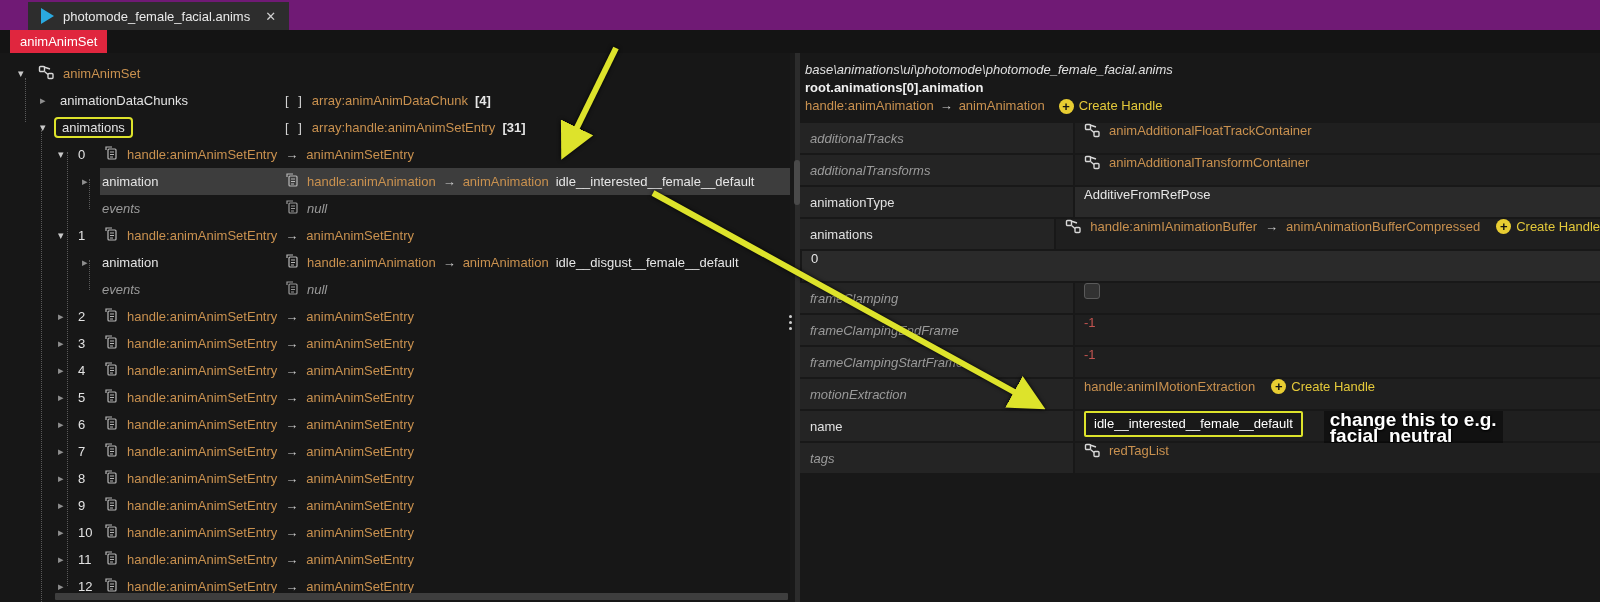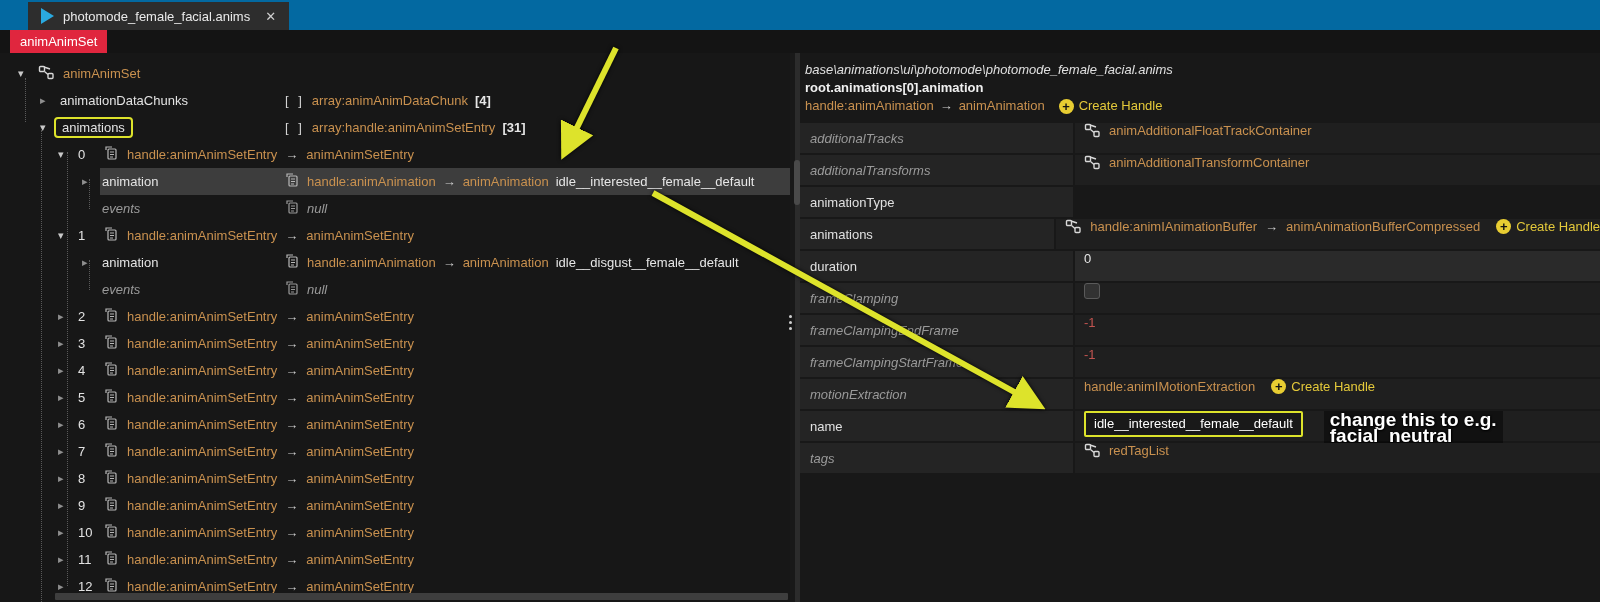--- a/index.html
+++ b/index.html
@@ -6,21 +6,21 @@
     --bg:#141414; --panel:#181818; --cell-name:#242424; --cell-val:#1f1f1f; --cell-edit:#2a2a2a;
     --orange:#c9914f; --yellow:#dde32b; --gold:#e4c93a; --red-badge:#e0263e; --red-val:#c25450;
     --txt:#dcdcdc; --dim:#9a9a9a; --sel:#3d3d3d; --play:#2aa9e0;
   }
   *{box-sizing:border-box; margin:0; padding:0;}
   html,body{width:1600px; height:602px; overflow:hidden; background:var(--bg);
     font-family:"Liberation Sans", sans-serif; font-size:13px; color:var(--txt);}
   .stage{position:relative; width:1600px; height:602px; overflow:hidden; background:var(--bg);}
 
   
-  .tabstrip{position:absolute; left:0; top:0; width:1600px; height:30px; background:#0369a1;}
+  .tabstrip{position:absolute; left:0; top:0; width:1600px; height:30px; background:#701a75;}
   .tab{position:absolute; left:28px; top:2px; height:28px; background:#2d2d2d;
     display:flex; align-items:center; gap:9px; padding:0 13px;}
   .play{width:0; height:0; border-left:13px solid var(--play); border-top:8px solid transparent; border-bottom:8px solid transparent;}
   .tab-title{color:#eaeaea;}
   .tab-close{color:#cfcfcf; font-size:13px; margin-left:6px; cursor:pointer;}
   .badge{position:absolute; left:10px; top:30px; height:23px; background:var(--red-badge); color:#fff;
     display:flex; align-items:center; padding:0 10px;}
 
   
   .left{position:absolute; left:0; top:53px; width:790px; bottom:0; background:#171717; overflow:hidden;}
@@ -404,20 +404,23 @@
                 <rect x="1.5" y="1.5" width="5" height="5" rx="1"></rect>
                 <rect x="10" y="8.5" width="5" height="5" rx="1"></rect>
                 <path d="M6.5 6.5 L10 9.5 M6 2 L12 4"></path>
               </svg></span>
           <span class="otext">animAdditionalTransformContainer</span>
         </div>
       </div>
 
       <div class="prow">
         <div class="pname">animationType</div>
+        <div class="pval edit">
+          <span class="wtext">AdditiveFromRefPose</span>
+        </div>
       </div>
 
       <div class="prow">
         <div class="pname">animations</div>
         <div class="pval">
           <span class="icn"><svg class="classicon" viewBox="0 0 17 15" fill="none" stroke="#d8d8d8" stroke-width="1.4">
                 <rect x="1.5" y="1.5" width="5" height="5" rx="1"></rect>
                 <rect x="10" y="8.5" width="5" height="5" rx="1"></rect>
                 <path d="M6.5 6.5 L10 9.5 M6 2 L12 4"></path>
               </svg></span>
@@ -425,21 +428,20 @@
           <span class="arrow-glyph">→</span>
           <span class="otext">animAnimationBufferCompressed</span>
           <span class="create">
             <span class="plus">+</span>
             <span>Create Handle</span>
           </span>
         </div>
       </div>
 
       <div class="prow">
-        <div class="pname">duration</div>
         <div class="pval edit">
           <span class="wtext">0</span>
         </div>
       </div>
 
       <div class="prow">
         <div class="pname it">frameClamping</div>
         <div class="pval">
           <span class="checkbox"></span>
         </div>

